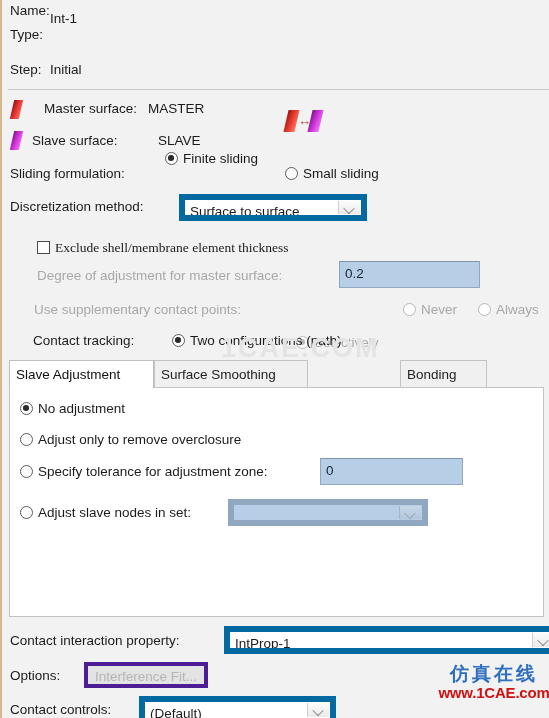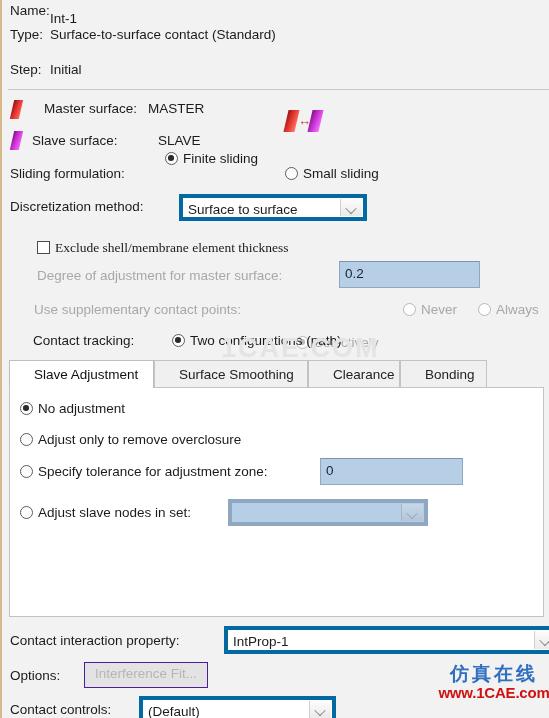--- a/index.html
+++ b/index.html
@@ -126,21 +126,21 @@
     color: #16242f;
     padding: 2px 5px;
     line-height: 19px;
     overflow: hidden;
     white-space: nowrap;
   }
   .combo {
     position: absolute;
     box-sizing: border-box;
     background: #ffffff;
-    border: 4px solid #0369a1;
+    border: 6px solid #0369a1;
     padding: 2px 5px;
     line-height: 19px;
     font-size: 13.5px;
     overflow: hidden;
     white-space: nowrap;
   }
   .combo.blue {
     background: #b7cfe6;
     border-color: #8fa8bf;
   }
@@ -171,21 +171,21 @@
   #tabstrip {
     position: absolute;
     left: 7px; top: 360px;
     width: 535px; height: 28px;
   }
   .tab {
     position: absolute;
     top: 0;
     height: 28px;
     line-height: 27px;
-    padding: 0 24px;
+    padding: 0 6px;
     box-sizing: border-box;
     background: #f0f0f0;
     border: 1px solid #c3c3c3;
     border-bottom: none;
     font-size: 13.5px;
     color: #232323;
     white-space: nowrap;
   }
   .tab.active {
     background: #ffffff;
@@ -200,21 +200,21 @@
     background: #ffffff;
     border: 1px solid #c3c3c3;
     box-sizing: border-box;
   }
 
   
   .btn-disabled {
     position: absolute;
     box-sizing: border-box;
     background: #e3e3e3;
-    border: 1px solid #4c1d95;
+    border: 4px solid #4c1d95;
     color: #b5b5b5;
     font-size: 13.5px;
     text-align: center;
     line-height: 22px;
     white-space: nowrap;
   }
 
   
   #wm-faint {
     position: absolute;
@@ -252,21 +252,20 @@
 </style>
 </head>
 <body>
 
 <div id="root">
 
   <div class="abs lbl hdr-key" style="top:3px;">Name:</div>
   <div class="abs lbl hdr-val" style="top:3px;margin-top:8px;">Int-1</div>
 
   <div class="abs lbl hdr-key" style="top:27px;">Type:</div>
-  <div class="abs lbl hdr-val" style="top:27px;">Surface-to-surface contact (Standard)</div>
 
   <div class="abs lbl hdr-key" style="top:62px;">Step:</div>
   <div class="abs lbl hdr-val" style="top:62px;">Initial</div>
 
   <div class="hrule" style="top:89px;"></div>
 
   <div class="surf-ico surf-master" style="left:10px; top:100px;">
       <i></i>
     </div>
   <div class="abs lbl" style="left:30px; top:101px;margin-left:12px;">Master surface:</div>
@@ -321,21 +320,20 @@
   <div class="abs lbl" style="left:31px; top:333px;">Contact tracking:</div>
   <div class="opt" style="left:170px; top:333px;">
     <span class="radio on"></span><span class="t">Two configurations (path)</span>
   </div>
 
   <div id="wm-faint">1CAE.COM</div>
 
   <div id="tabstrip">
     <div class="tab active" style="left:0px;   width:145px;">Slave Adjustment</div>
     <div class="tab" style="left:145px; width:154px;">Surface Smoothing</div>
-    <div class="tab" style="left:299px; width:92px;">Clearance</div>
     <div class="tab" style="left:391px; width:87px;">Bonding</div>
   </div>
 
   <div id="tabpanel">
     <div class="opt" style="left:10px; top:13px;">
       <span class="radio on"></span><span class="t">No adjustment</span>
     </div>
     <div class="opt" style="left:10px; top:44px;">
       <span class="radio"></span><span class="t">Adjust only to remove overclosure</span>
     </div>

